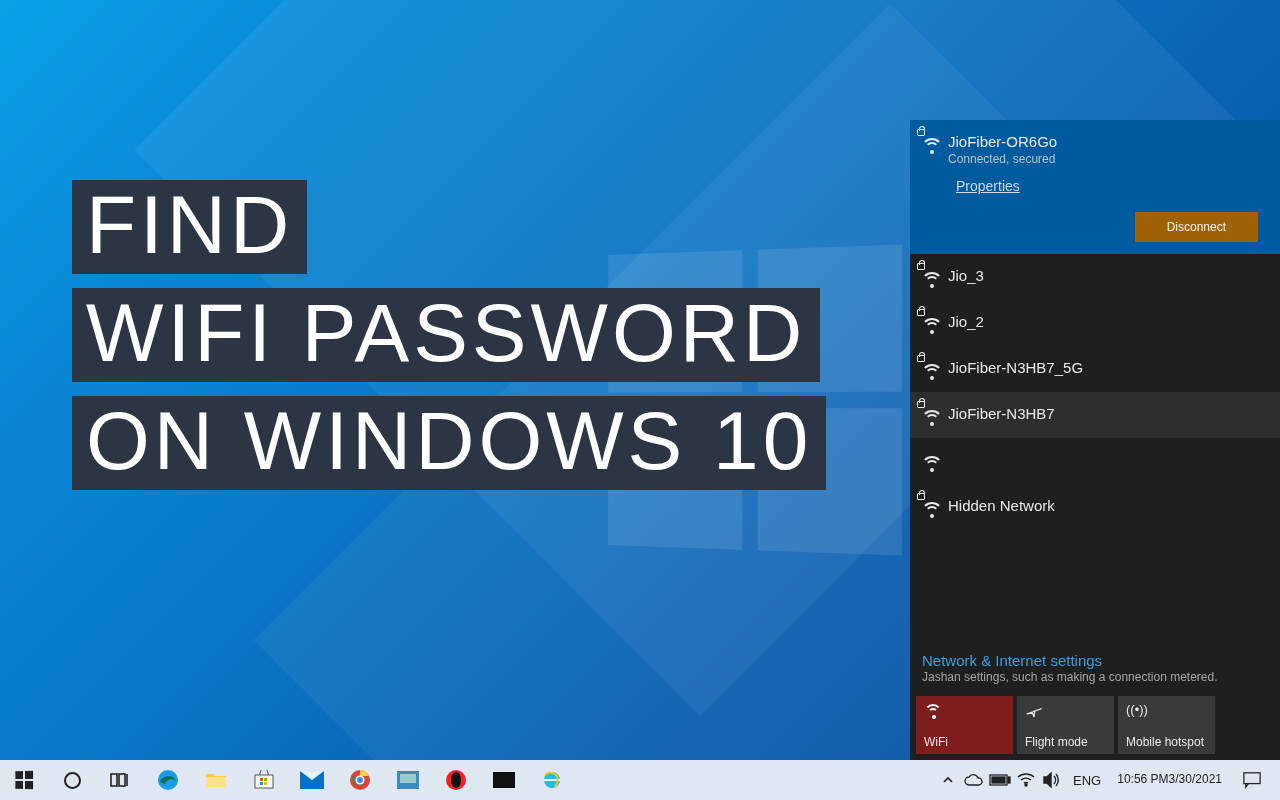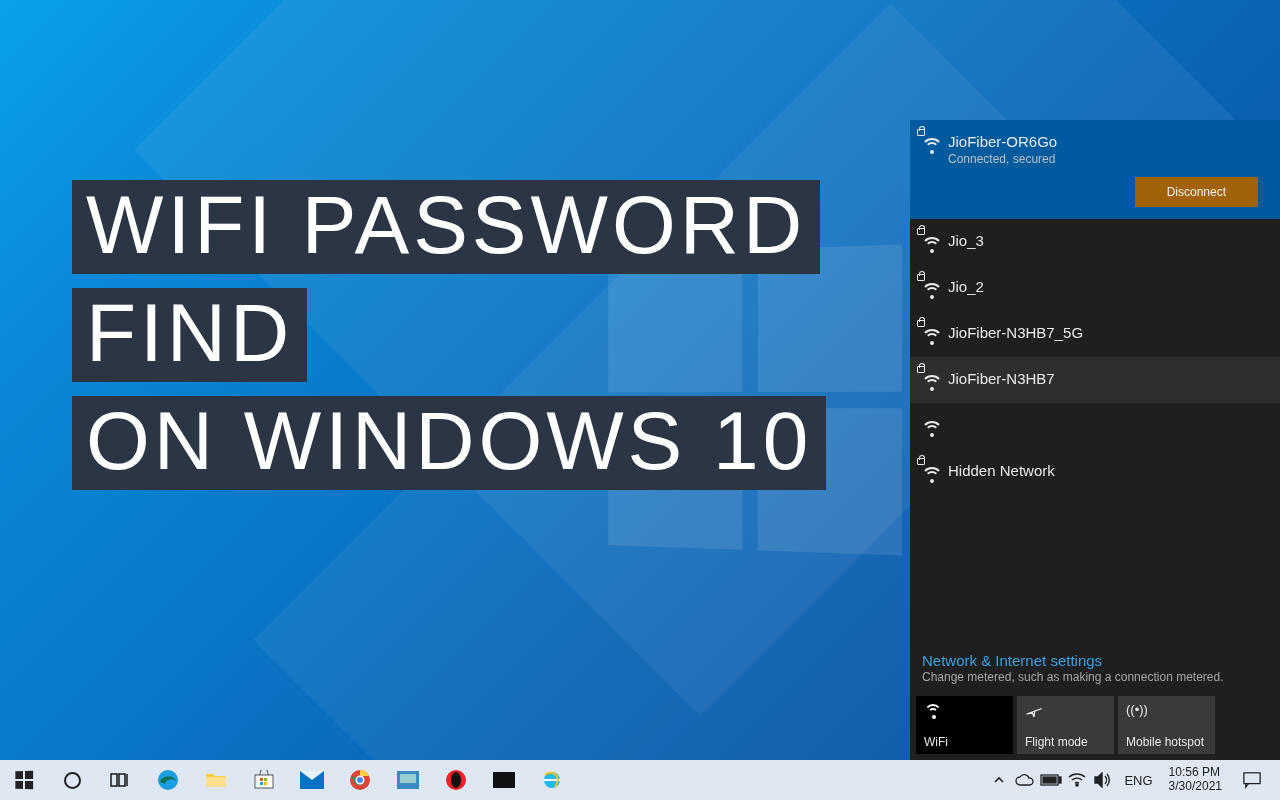--- a/index.html
+++ b/index.html
@@ -74,37 +74,37 @@
   .net-footer { margin-top: auto; padding: 8px 12px 6px 12px; }
   .net-footer-title { color: #3aa0e0; font-size: 15px; }
   .net-footer-sub { color: #a6a6a6; font-size: 12px; margin-top: 1px; }
 
   .tiles { display: flex; gap: 4px; padding: 6px 6px 6px 6px; }
   .tile {
     width: 97px; height: 58px; background: #3a3a3a; color: #e8e8e8;
     display: flex; flex-direction: column; justify-content: space-between;
     padding: 6px 8px 5px 8px; font-size: 12px; position: relative;
   }
-  .tile.active { background: #000000; }
+  .tile.active { background: #7f1d1d; }
   .tile .tlabel { line-height: 1.1; }
   .tile-ico { height: 18px; position: relative; }
 
   
   .taskbar {
     position: absolute; left: 0; right: 0; bottom: 0; height: 40px;
     background: #dfe8f2; display: flex; align-items: stretch; color: #222;
   }
   .tb-left { display: flex; align-items: center; }
   .tb-btn {
     width: 48px; height: 40px; display: flex; align-items: center; justify-content: center;
     position: relative;
   }
   .tb-right { margin-left: auto; display: flex; align-items: center; }
   .tray-ico { width: 26px; height: 40px; display:flex; align-items:center; justify-content:center; position:relative; }
-  .tb-clock { font-size: 12px; line-height: 1.15; padding: 0 8px; display:flex; flex-direction: column; justify-content: center;}
+  .tb-clock { font-size: 12px; line-height: 1.15; text-align: right; padding: 0 8px; display:flex; justify-content: center;}
   .tb-lang { font-size: 13px; padding: 0 8px; display:flex; align-items:center; }
   .tb-action { width: 44px; display:flex; align-items:center; justify-content:center;}
   .tb-action-svg { width:18px; height:18px; }
 
   
   .win-start { width: 18px; height: 18px; display:grid; grid-template-columns:1fr 1fr; grid-template-rows:1fr 1fr; gap:2px; transform: perspective(60px) rotateY(-10deg);}
   .win-start div { background:#222; }
   .circle { width:17px; height:17px; border:2px solid #222; border-radius:50%; }
 
   svg { display:block; }
@@ -115,38 +115,41 @@
 <div class="wallpaper">
   <div class="win-logo">
     <div></div>
       <div></div>
       <div></div>
       <div></div>
   </div>
 </div>
 
 <div class="headline">
+  <span>FIND</span>
   <span>WIFI PASSWORD</span>
-  <span>FIND</span>
   <span>ON WINDOWS 10</span>
 </div>
 
 <div class="net-flyout">
 
   <div class="net-item connected">
     <div class="net-ico">
       <div class="wifi-arc a1"></div>
         <div class="wifi-arc a2"></div>
         <div class="wifi-dot"></div>
       <div class="lock-badge"></div>
     </div>
     <div class="net-name">
       <div>JioFiber-OR6Go</div>
       <div class="net-sub">Connected, secured</div>
     </div>
+    <div class="net-props">
+      <a href="#">Properties</a>
+    </div>
     <div class="net-btnrow">
       <button class="net-btn">Disconnect</button>
     </div>
   </div>
 
   <div id="network-list">
       <div class="net-item">
         <div class="net-ico">
           <div class="wifi-arc a1"></div>
           <div class="wifi-arc a2"></div>
@@ -195,21 +198,21 @@
           <div class="wifi-arc a2"></div>
           <div class="wifi-dot"></div>
           <div class="lock-badge"></div>
         </div>
         <div class="net-name">Hidden Network</div>
       </div>
     </div>
 
   <div class="net-footer">
     <div class="net-footer-title">Network &amp; Internet settings</div>
-    <div class="net-footer-sub">Change metered, such as making a connection metered.</div>
+    <div class="net-footer-sub">Jashan settings, such as making a connection metered.</div>
   </div>
 
   <div class="tiles">
     <div class="tile active">
       <div class="tile-ico">
         <div class="wifi-arc a1" style="color:#fff;width:18px;height:18px;left:0;top:2px;"></div>
         <div class="wifi-arc a2" style="color:#fff;width:10px;height:10px;left:4px;top:6px;"></div>
         <div class="wifi-dot" style="left:8px;top:13px;background:#fff;"></div>
       </div>
       <div class="tlabel">WiFi</div>

